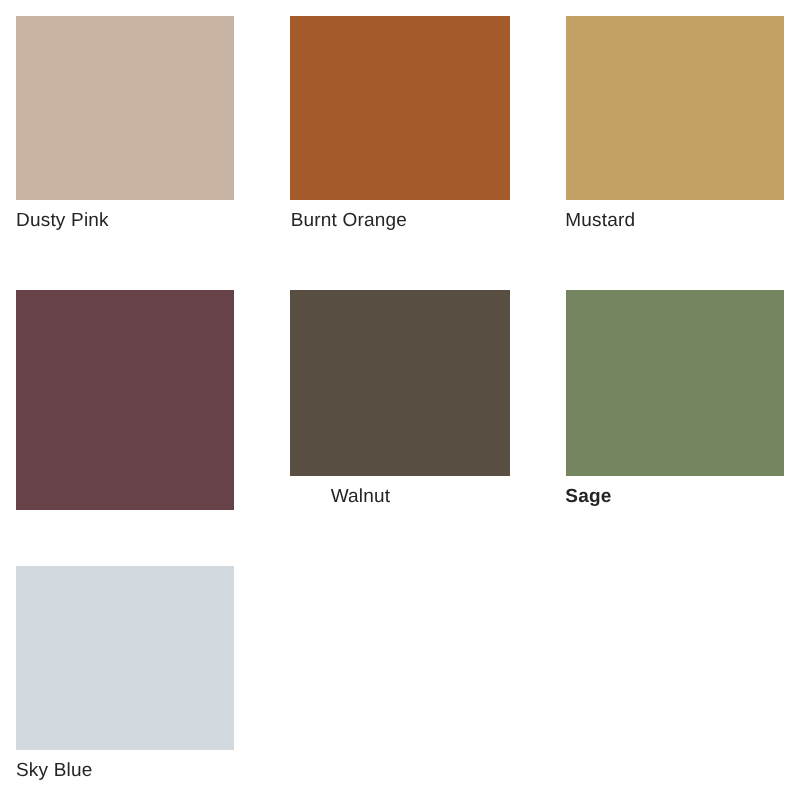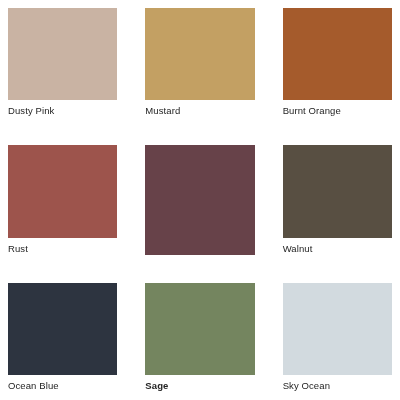--- a/index.html
+++ b/index.html
@@ -56,51 +56,43 @@
 <body style="background: rgb(255, 255, 255);">
 
 <div id="palette-grid">
 
   <div class="swatch-cell">
     <div class="swatch-chip" style="background: rgb(201, 179, 163);"></div>
     <div class="swatch-label" style="color: rgb(36, 36, 36);">Dusty Pink</div>
   </div>
 
   <div class="swatch-cell">
-    <div class="swatch-chip" style="background: rgb(195, 160, 99);"></div>
-    <div class="swatch-label" style="color: rgb(36, 36, 36);">Mustard</div>
-  </div>
-
-  <div class="swatch-cell">
     <div class="swatch-chip" style="background: rgb(165, 91, 44);"></div>
     <div class="swatch-label" style="color: rgb(36, 36, 36);">Burnt Orange</div>
   </div>
 
   <div class="swatch-cell">
-    <div class="swatch-chip" style="background: rgb(157, 84, 76);"></div>
-    <div class="swatch-label" style="color: rgb(36, 36, 36);">Rust</div>
+    <div class="swatch-chip" style="background: rgb(195, 160, 99);"></div>
+    <div class="swatch-label" style="color: rgb(36, 36, 36);">Mustard</div>
   </div>
+
 
   <div class="swatch-cell">
     <div class="swatch-chip" style="background: rgb(103, 66, 73);"></div>
   </div>
 
   <div class="swatch-cell">
     <div class="swatch-chip" style="background: rgb(88, 79, 66);"></div>
-    <div class="swatch-label" style="color: rgb(36, 36, 36);">Walnut</div>
+    <div class="swatch-label" style="color: rgb(36, 36, 36); margin-left: 20px;">Walnut</div>
   </div>
 
-  <div class="swatch-cell">
-    <div class="swatch-chip" style="background: rgb(45, 52, 64);"></div>
-    <div class="swatch-label" style="color: rgb(36, 36, 36);">Ocean Blue</div>
-  </div>
 
   <div class="swatch-cell">
     <div class="swatch-chip" style="background: rgb(116, 133, 95);"></div>
     <div class="swatch-label" style="color: rgb(36, 36, 36); font-weight: bold;">Sage</div>
   </div>
 
   <div class="swatch-cell">
     <div class="swatch-chip" style="background: rgb(210, 218, 223);"></div>
-    <div class="swatch-label" style="color: rgb(36, 36, 36);">Sky Ocean</div>
+    <div class="swatch-label" style="color: rgb(36, 36, 36);">Sky Blue</div>
   </div>
 
 </div>
 
 </body></html>

